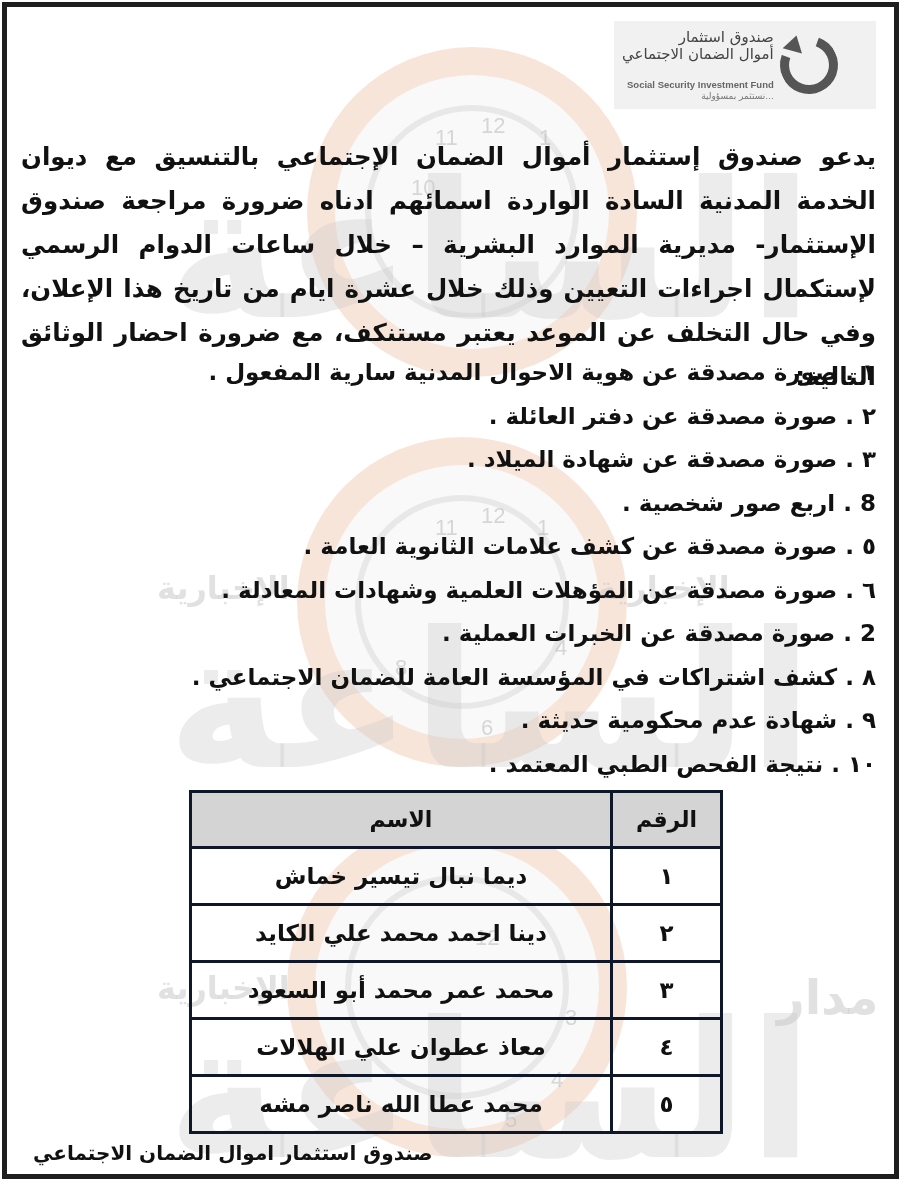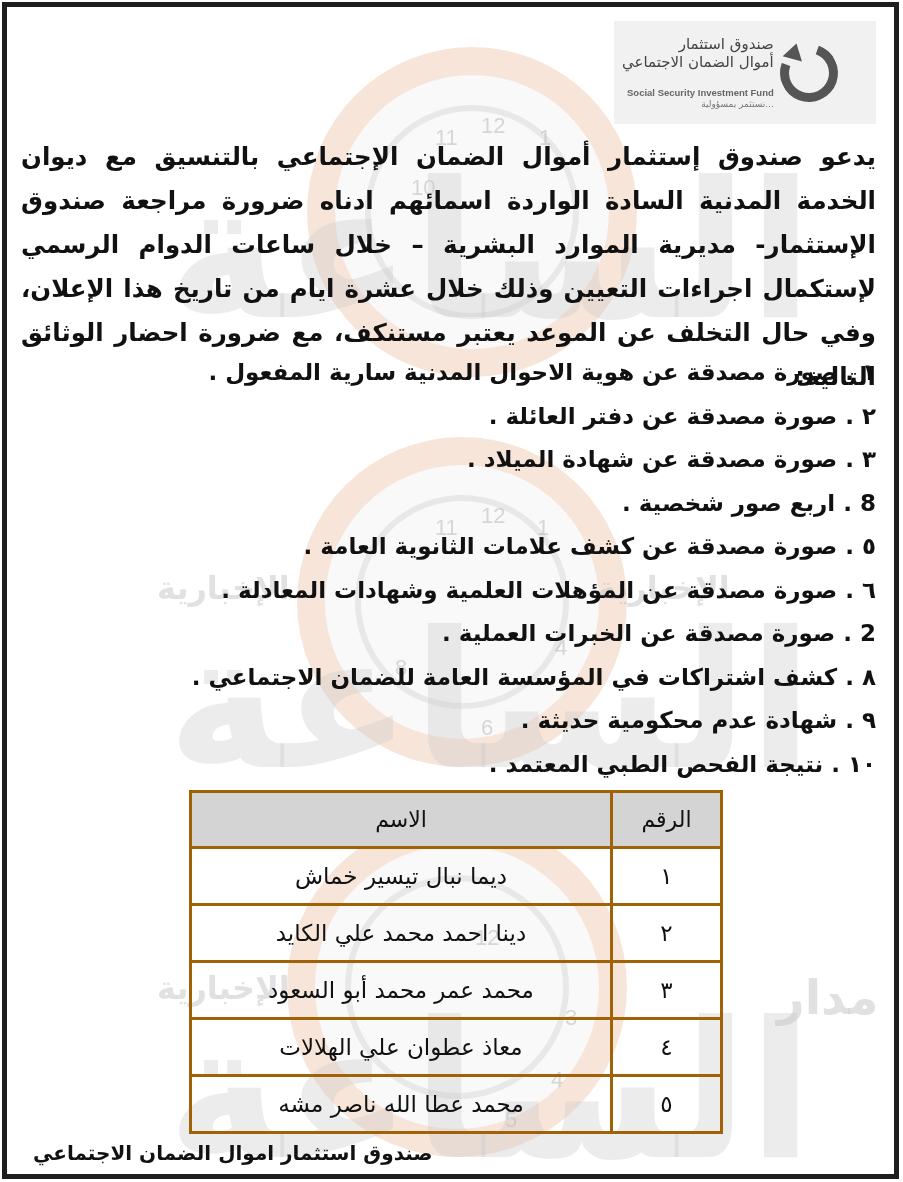--- a/index.html
+++ b/index.html
@@ -26,21 +26,21 @@
       font-family: "DejaVu Sans", sans-serif; font-weight: bold; color: rgba(200,200,200,0.35);
       font-size: 190px; line-height: 1; direction: rtl;
     }
     .wm-small {
       font-family: "DejaVu Sans", sans-serif; font-weight: bold; color: rgba(200,200,200,0.55);
       font-size: 32px; direction: rtl;
     }
 
     
     .logo {
-      position: absolute; right: 18px; top: 14px; width: 262px; height: 103px;
+      position: absolute; right: 18px; top: 14px; width: 262px; height: 88px;
       background: #f1f1f1; display: flex; align-items: center; justify-content: flex-end;
       padding: 6px 8px; direction: rtl;
     }
     .logo-mark {
       width: 58px; height: 58px; border-radius: 50%; border: 9px solid #555;
       border-top-color: transparent; position: relative; margin-left: 6px; flex-shrink: 0;
       transform: rotate(-25deg);
     }
     .logo-mark::after {
       content: ""; position: absolute; top: -14px; left: 6px; width: 0; height: 0;
@@ -68,21 +68,21 @@
     .docs li {
       font-weight: bold; font-size: 23px; line-height: 43.5px; color: #111; white-space: nowrap;
     }
 
     
     .names-table {
       position: absolute; left: 182px; top: 783px; width: 534px;
       border-collapse: collapse; direction: rtl; border: 3px solid #222;
     }
     .names-table th, .names-table td {
-      border: 3px solid #a16207; font-weight: normal; text-align: center; color: #111;
+      border: 3px solid #0f172a; font-weight: bold; text-align: center; color: #111;
     }
     .names-table th { background: #d4d4d4; height: 56px; font-size: 22px; }
     .names-table td { height: 57px; font-size: 23px; background: transparent; }
     .names-table .col-num { width: 110px; }
 
     .footer-sig {
       position: absolute; left: 26px; top: 1134px; direction: rtl;
       font-weight: bold; font-size: 20px; color: #111;
     }
   </style>

